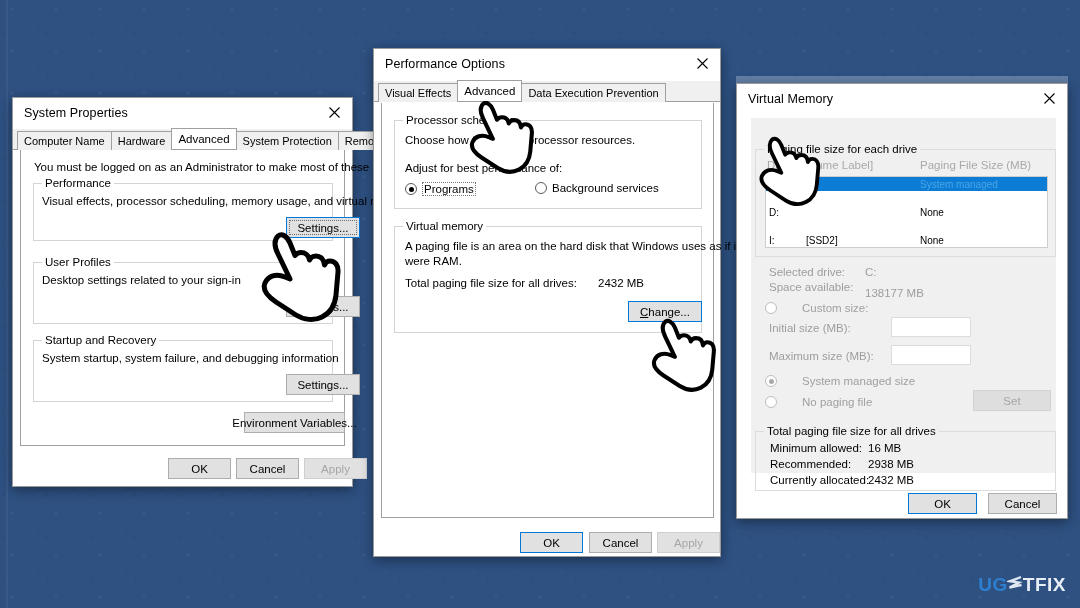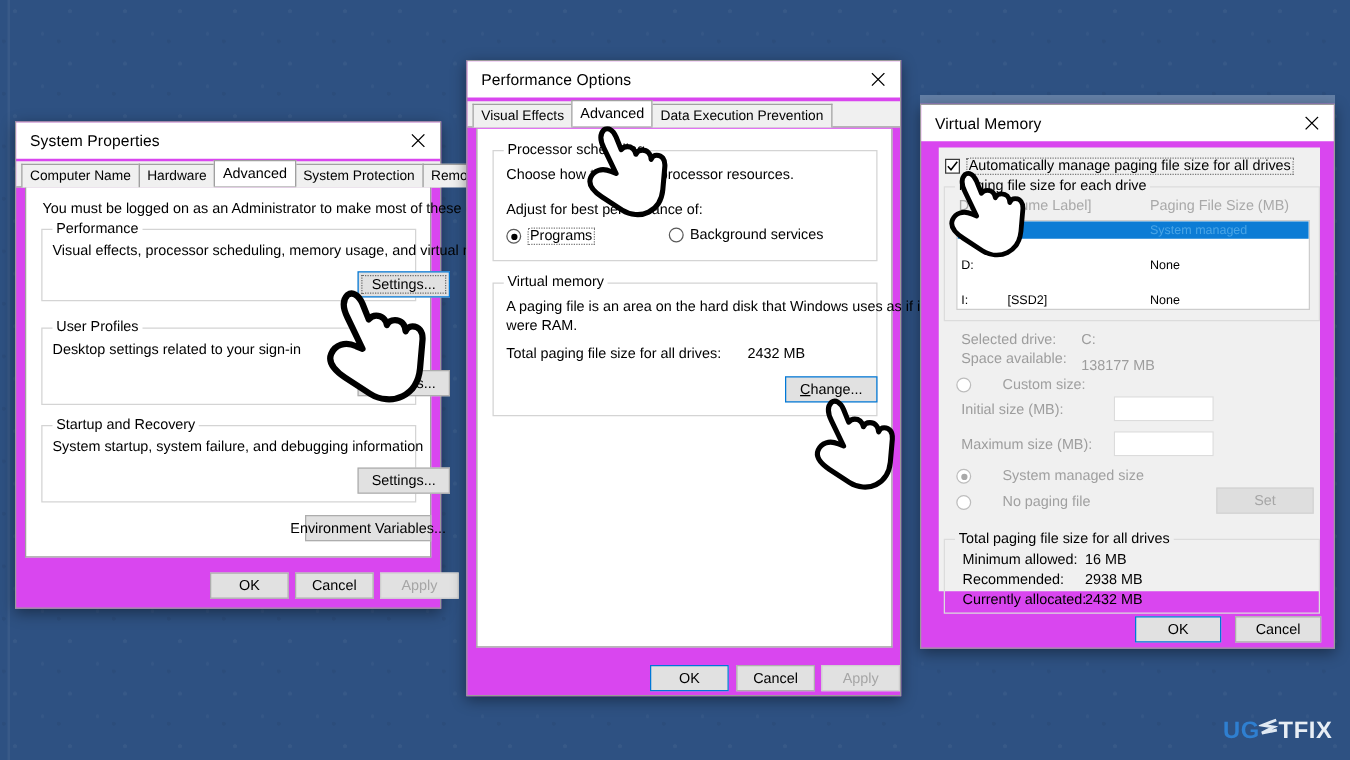--- a/index.html
+++ b/index.html
@@ -23,21 +23,21 @@
       radial-gradient(circle at 3px 33px, rgba(0,0,0,0.05) 1.4px, transparent 1.8px);
     background-size: 44px 42px, 44px 42px, 44px 42px;
   }
   #left-stripe {
     position: absolute; left: 6px; top: 0; width: 2px; height: 608px;
     background: rgba(255,255,255,0.055);
   }
 
   .window {
     position: absolute;
-    background: #d946ef;
+    background: #ffffff;
     border: 1px solid #9a9a9a;
     box-shadow: 0 3px 11px rgba(0,0,0,0.42);
     box-sizing: border-box;
   }
   .titlebar {
     height: 29px;
     background: #ffffff;
     display: flex;
     align-items: center;
     position: relative;
@@ -350,28 +350,20 @@
     <span class="title-text">Virtual Memory</span>
     <div class="close-btn">
       <svg width="11" height="11" viewBox="0 0 11 11">
           <path d="M0.5 0.5 L10.5 10.5 M10.5 0.5 L0.5 10.5" stroke="#000" stroke-width="1.1" fill="none"></path>
         </svg>
     </div>
   </div>
 
   <div style="position:absolute; left:14px; top:34px; width:305px; height:355px; background:#f0f0f0;">
 
-    <div class="checkrow" style="left:5px; top:8px;">
-      <span class="box">
-        <svg width="10" height="10" viewBox="0 0 10 10">
-            <path d="M1.3 5 L3.8 7.8 L8.8 1.4" stroke="#000" stroke-width="1.2" fill="none"></path>
-          </svg>
-      </span>
-      <span class="lbl">Automatically manage paging file size for all drives</span>
-    </div>
 
     <div class="group onGray" style="left:4px; top:31px; width:301px; height:108px;">
       <span class="group-title">Paging file size for each drive</span>
 
       <div class="list-head" style="position:absolute; left:9px; top:9px; width:283px;">
         <span class="c" style="left:2px; top:0;">Drive  [Volume Label]</span>
         <span class="c" style="left:155px; top:0;">Paging File Size (MB)</span>
       </div>
 
       <div class="listbox" style="left:9px; top:26px; width:283px; height:72px;">

